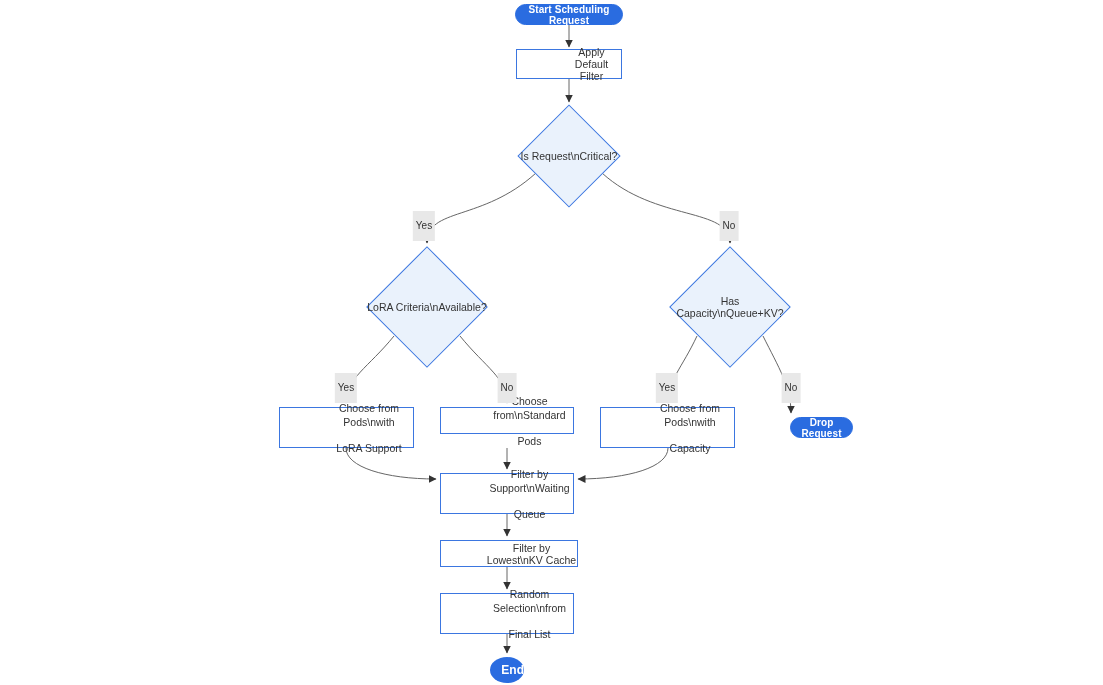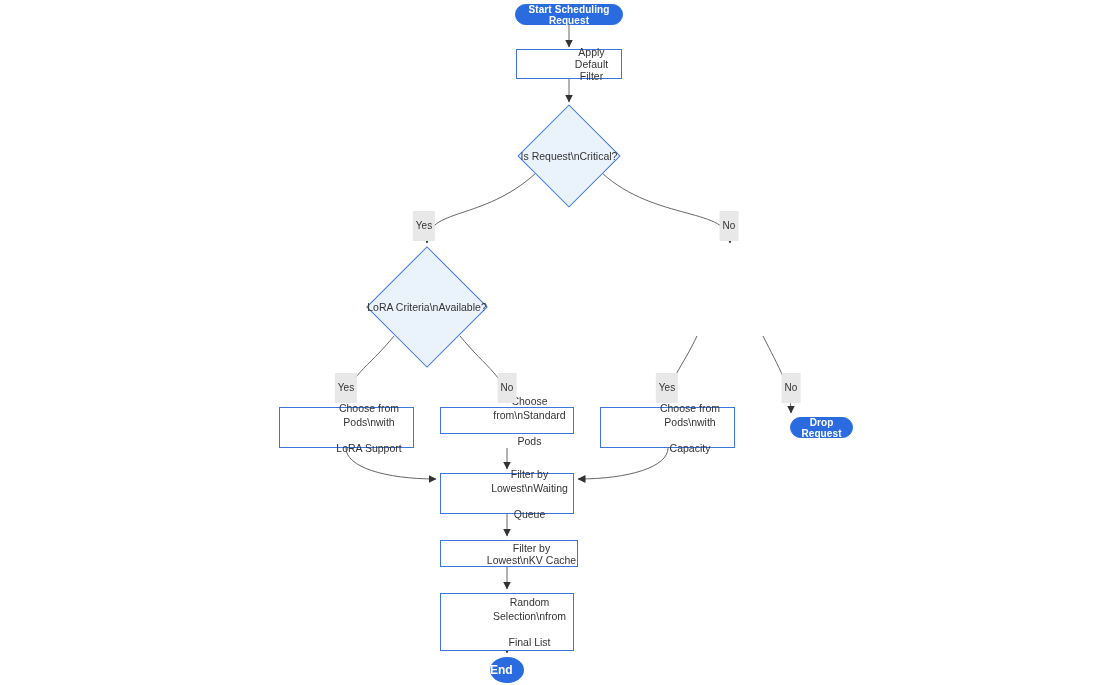--- a/index.html
+++ b/index.html
@@ -6,21 +6,21 @@
     --pill-fill:#2a6ce0; --node-border:#3b76e0; --diamond-fill:#eaf2fc;
     --edge-line:#666666; --edge-arrow:#333333; --label-bg:#e8e8e8;
     --text:#333333; --pill-text:#ffffff; --canvas-bg:#ffffff;
   }
   html,body{margin:0;padding:0;}
   body{font-family:"Liberation Sans","DejaVu Sans",sans-serif;background:var(--canvas-bg);}
   #canvas{position:relative;width:1103px;height:685px;background:var(--canvas-bg);overflow:hidden;}
   #edges{position:absolute;left:0;top:0;width:1103px;height:685px;}
   #edges path.edge{fill:none;stroke:var(--edge-line);stroke-width:1px;}
   #edges .arrowhead{fill:var(--edge-arrow);}
-  .node{position:absolute;display:flex;align-items:center;justify-content:flex-start;
+  .node{position:absolute;display:flex;align-items:center;justify-content:flex-end;
         box-sizing:border-box;text-align:center;color:var(--text);}
   .pill{background:var(--pill-fill);color:var(--pill-text);border:1px solid var(--pill-fill);
         border-radius:12px;font-size:10px;font-weight:700;letter-spacing:.1px;}
   .rect{background:#ffffff;border:1.4px solid var(--node-border);font-size:10.5px;padding-left:45px;}
   .rect .lines{display:flex;flex-direction:column;gap:12px;line-height:14px;}
   .diamond-wrap{position:absolute;}
   .diamond-shape{position:absolute;left:50%;top:50%;transform:translate(-50%,-50%) rotate(45deg);
         background:var(--diamond-fill);border:1.6px solid var(--node-border);box-sizing:border-box;}
   .diamond-label{position:absolute;inset:0;display:flex;align-items:center;justify-content:center;
         font-size:10.5px;color:var(--text);text-align:center;}
@@ -67,20 +67,24 @@
   <div class="diamond-wrap" style="left:517px;top:104px;width:104px;height:104px;">
     <div class="diamond-shape" style="width:73px;height:73px;"></div>
     <div class="diamond-label">Is Request\nCritical?</div>
   </div>
 
   <div class="diamond-wrap" style="left:366px;top:246px;width:122px;height:122px;">
     <div class="diamond-shape" style="width:86px;height:86px;"></div>
     <div class="diamond-label">LoRA Criteria\nAvailable?</div>
   </div>
 
+  <div class="diamond-wrap" style="left:669px;top:246px;width:122px;height:122px;">
+    <div class="diamond-shape" style="width:86px;height:86px;"></div>
+    <div class="diamond-label">Has Capacity\nQueue+KV?</div>
+  </div>
 
   <div class="node rect" style="left:279px;top:407px;width:135px;height:41px;">
     <div class="lines">
       <span>Choose from Pods\nwith</span>
       <span>LoRA Support</span>
     </div>
   </div>
 
   <div class="node rect" style="left:440px;top:407px;width:134px;height:27px;">
     <div class="lines">
@@ -95,30 +99,30 @@
       <span>Capacity</span>
     </div>
   </div>
 
   <div class="node pill" style="left:760px;top:417px;width:63px;height:21px;margin-left:30px;">
     <span>Drop Request</span>
   </div>
 
   <div class="node rect" style="left:440px;top:473px;width:134px;height:41px;">
     <div class="lines">
-      <span>Filter by Lowest\nWaiting</span>
+      <span>Filter by Support\nWaiting</span>
       <span>Queue</span>
     </div>
   </div>
 
   <div class="node rect" style="left:440px;top:540px;width:138px;height:27px;">
     <span>Filter by Lowest\nKV Cache</span>
   </div>
 
-  <div class="node rect" style="left:440px;top:593px;width:134px;height:58px;">
+  <div class="node rect" style="left:440px;top:593px;width:134px;height:41px;">
     <div class="lines">
       <span>Random Selection\nfrom</span>
       <span>Final List</span>
     </div>
   </div>
 
   <div class="node ellipse" style="left:490px;top:657px;width:34px;height:26px;">
     <span>End</span>
   </div>
 

